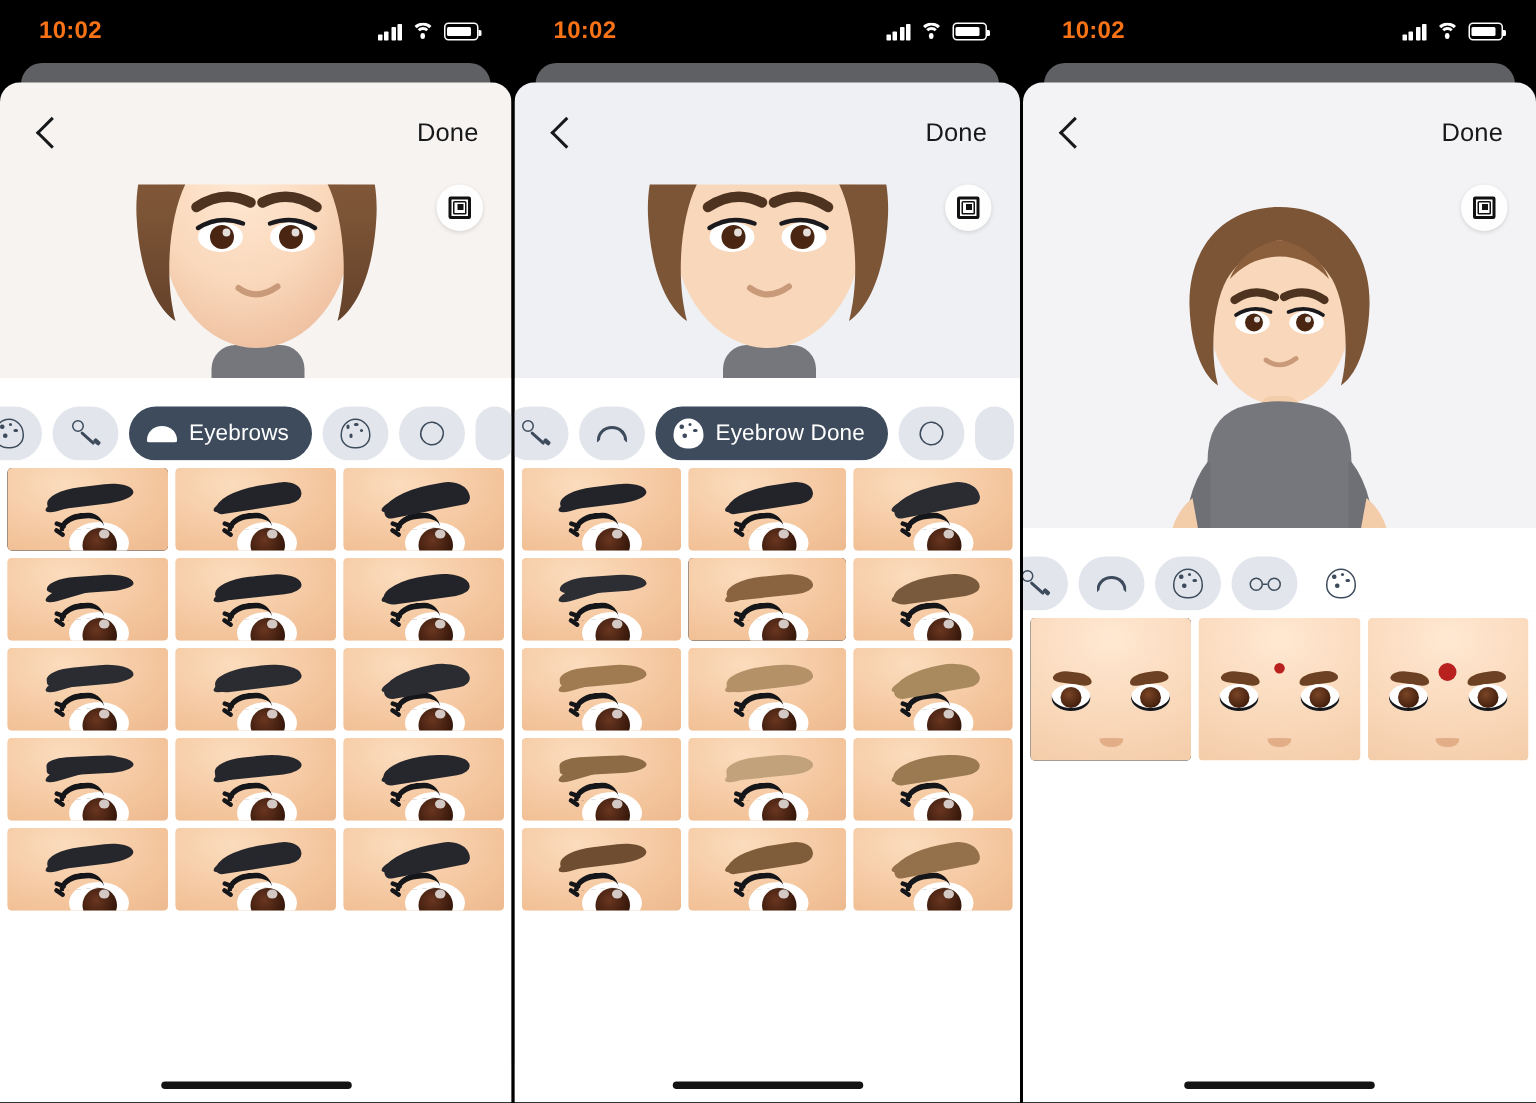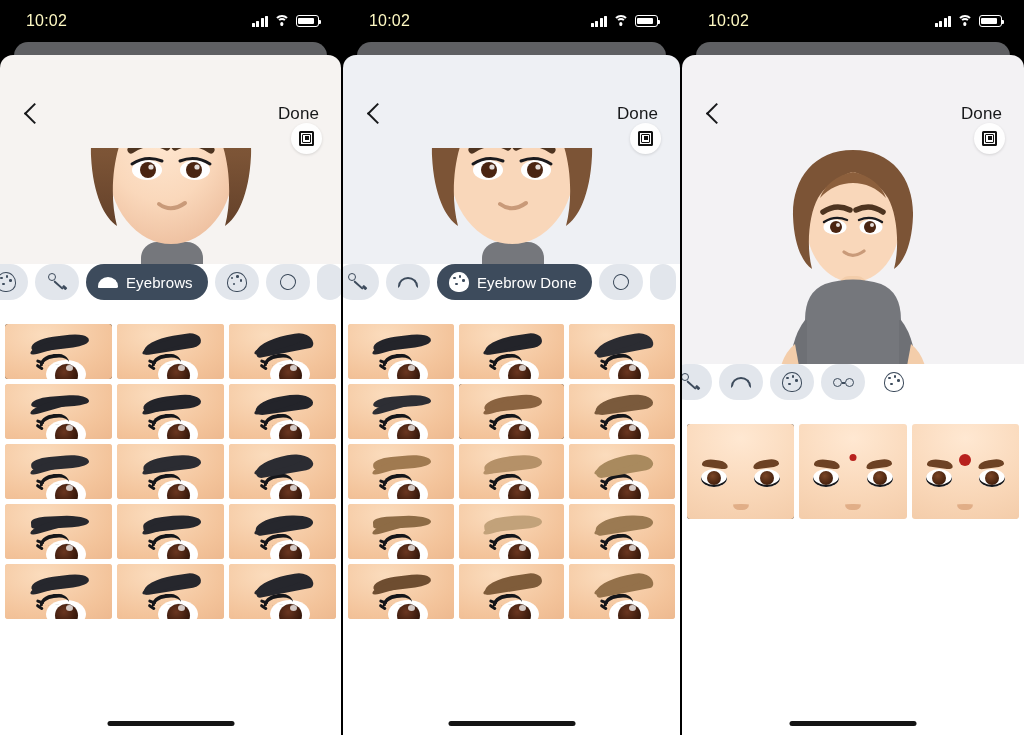--- a/index.html
+++ b/index.html
@@ -24,21 +24,21 @@
   
   .statusbar {
     height: 42px; width: 100%;
     background: #000;
     display: flex; align-items: center;
     justify-content: space-between;
     padding: 0 22px 0 26px;
     position: relative; z-index: 6;
   }
   .status-time {
-    color: #fef9c3; font-size: 16px; font-weight: normal;
+    color: #f97316; font-size: 16px; font-weight: bold;
     letter-spacing: .2px;
   }
   .status-icons { display: flex; align-items: center; gap: 6px; }
   .sig { display: flex; align-items: flex-end; gap: 1.5px; height: 11px; }
   .sig i { display: block; width: 3px; background: #fff; border-radius: .5px; }
   .sig i:nth-child(1) { height: 3.5px; }
   .sig i:nth-child(2) { height: 6px; }
   .sig i:nth-child(3) { height: 8.5px; }
   .sig i:nth-child(4) { height: 11px; }
   .wifi { position: relative; width: 16px; height: 12px; }
@@ -80,21 +80,20 @@
   .p1 .sheet { background: #f6f3f1; }
   .p2 .sheet { background: #eef0f4; }
   .p3 .sheet { background: #f3f2f4; }
 
   .nav {
     height: 68px; flex: 0 0 68px;
     display: flex; align-items: center;
     justify-content: space-between;
     padding: 0 22px 0 18px;
     position: relative;
-    margin-top: 25px;
   }
   .back-chevron {
     width: 26px; height: 26px; position: relative; cursor: pointer;
   }
   .back-chevron::before {
     content: ""; position: absolute; left: 9px; top: 5px;
     width: 13px; height: 13px;
     border-left: 2.6px solid #17181a;
     border-bottom: 2.6px solid #17181a;
     transform: rotate(45deg);
@@ -130,21 +129,21 @@
 
   .avatar { position: absolute; left: 50%; transform: translateX(-50%); }
   
   .av-head { bottom: -18px; width: 236px; }
   .av-body { bottom: -2px; width: 176px; }
 
   
   .catbar {
     flex: 0 0 55px; height: 55px;
     background: #ffffff;
-    display: flex; align-items: flex-start;
+    display: flex; align-items: flex-end;
     gap: 0; overflow: hidden;
     position: relative;
   }
   .cat {
     flex: 0 0 auto; height: 36px;
     border-radius: 18px; background: #e2e6ec;
     display: flex; align-items: center; gap: 7px;
     padding: 0 11px; margin-right: 7px;
     cursor: pointer; white-space: nowrap;
   }

